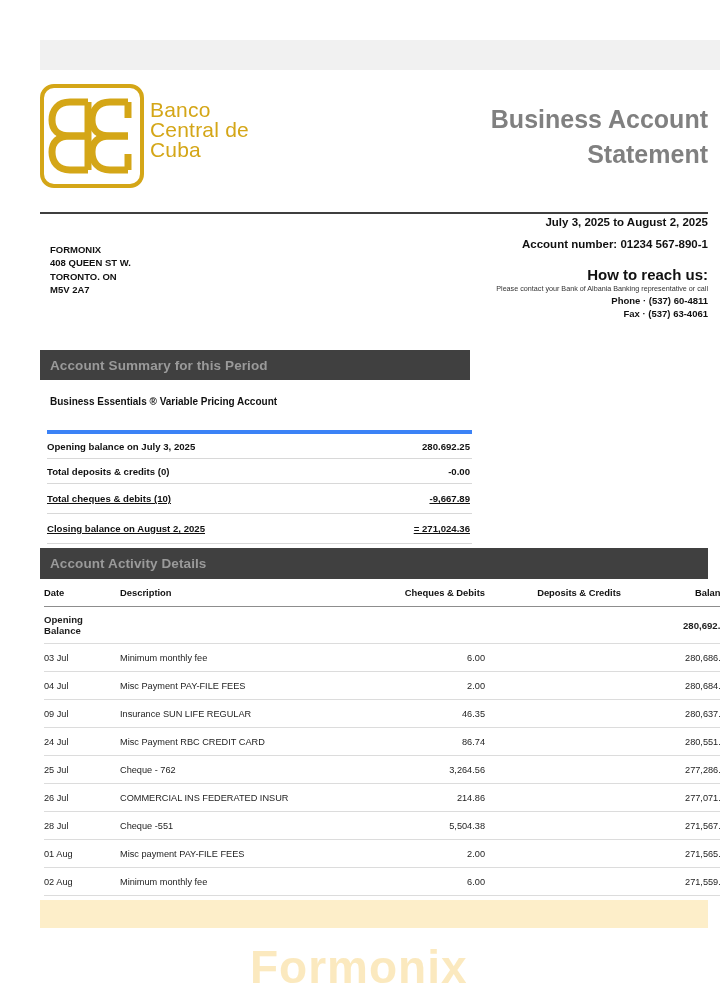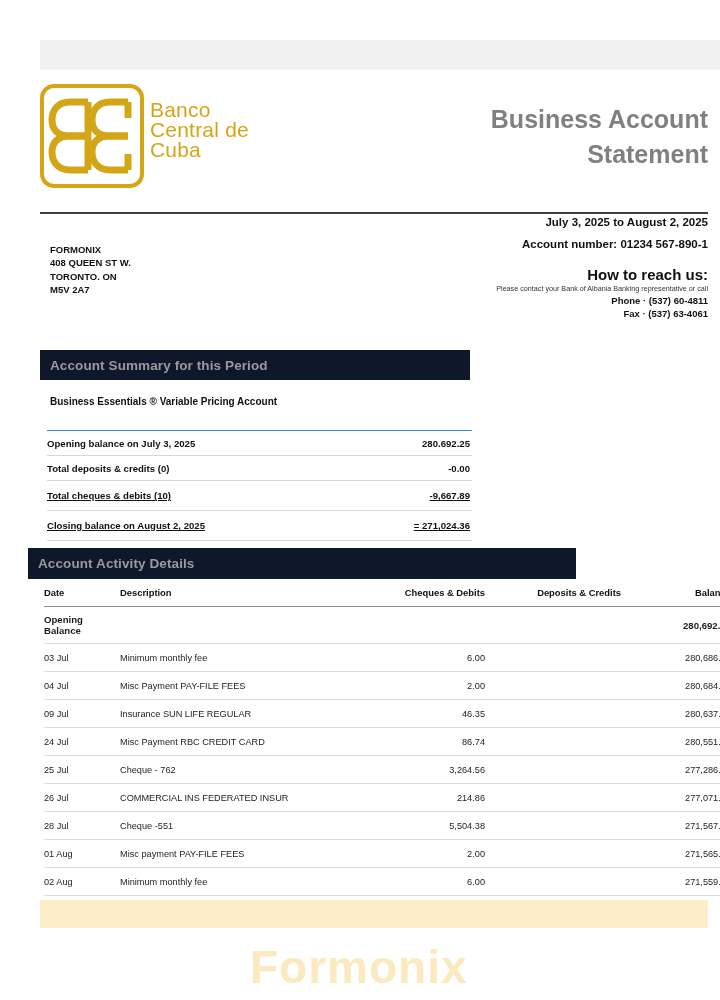--- a/index.html
+++ b/index.html
@@ -135,33 +135,33 @@
   .meta .phone, .meta .fax {
     font-size: 9.5px;
     font-weight: bold;
     color: #111;
     margin-top: 2px;
   }
 
   
   .banner {
     position: absolute;
-    background: #0f172a;
+    background: #404040;
     display: flex;
     align-items: center;
   }
   .banner span {
     font-size: 13.5px;
     font-weight: bold;
     color: #9a9a9a;
     padding-left: 10px;
     letter-spacing: 0.1px;
   }
   #summary-banner { left: 40px; top: 350px; width: 430px; height: 30px; }
-  #activity-banner { left: 28px; top: 548px; width: 548px; height: 31px; text-align: right; }
+  #activity-banner { left: 40px; top: 548px; width: 668px; height: 31px; text-align: right; }
   #bottom-band { left: 40px; top: 900px; width: 668px; height: 28px; background:#fdeec9; }
 
   .product {
     position: absolute;
     left: 50px;
     top: 396px;
     font-size: 10px;
     font-weight: bold;
     color: #111;
   }
@@ -178,21 +178,21 @@
     font-size: 9.6px;
     font-weight: bold;
     color: #111;
     padding: 6.5px 0 6.5px 0;
     border-bottom: 1px solid #d8d8d8;
   }
   .summary td.amt {
     text-align: right;
     padding-right: 2px;
   }
-  .summary tr:first-child td { border-top: 1px solid #3b82f6; margin-left: 8px; }
+  .summary tr:first-child td { border-top: 4px solid #3b82f6; margin-left: 8px; }
   .summary tr.tall td { padding-top: 9px; padding-bottom: 9px; text-decoration: underline; }
 
   
   .activity {
     position: absolute;
     left: 44px;
     top: 584px;
     width: 661px;
     border-collapse: collapse;
     table-layout: fixed;

